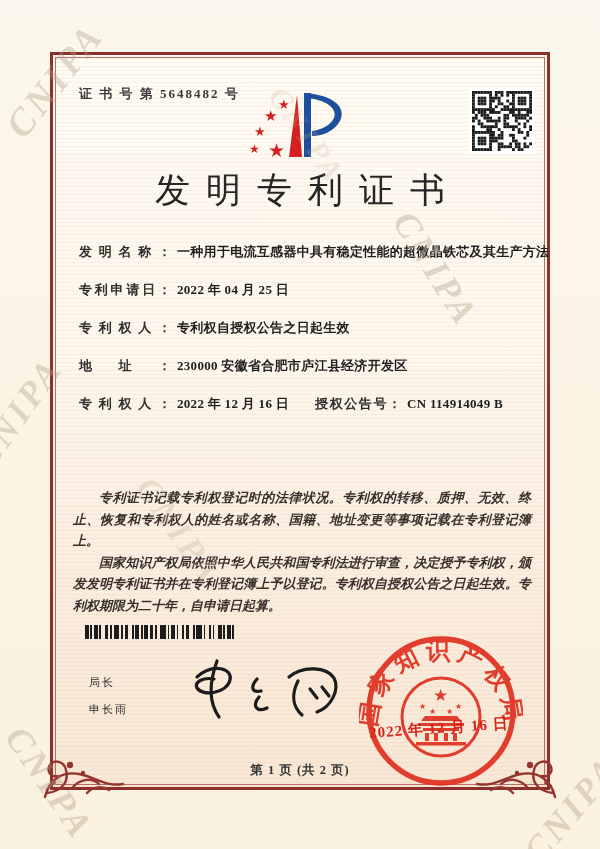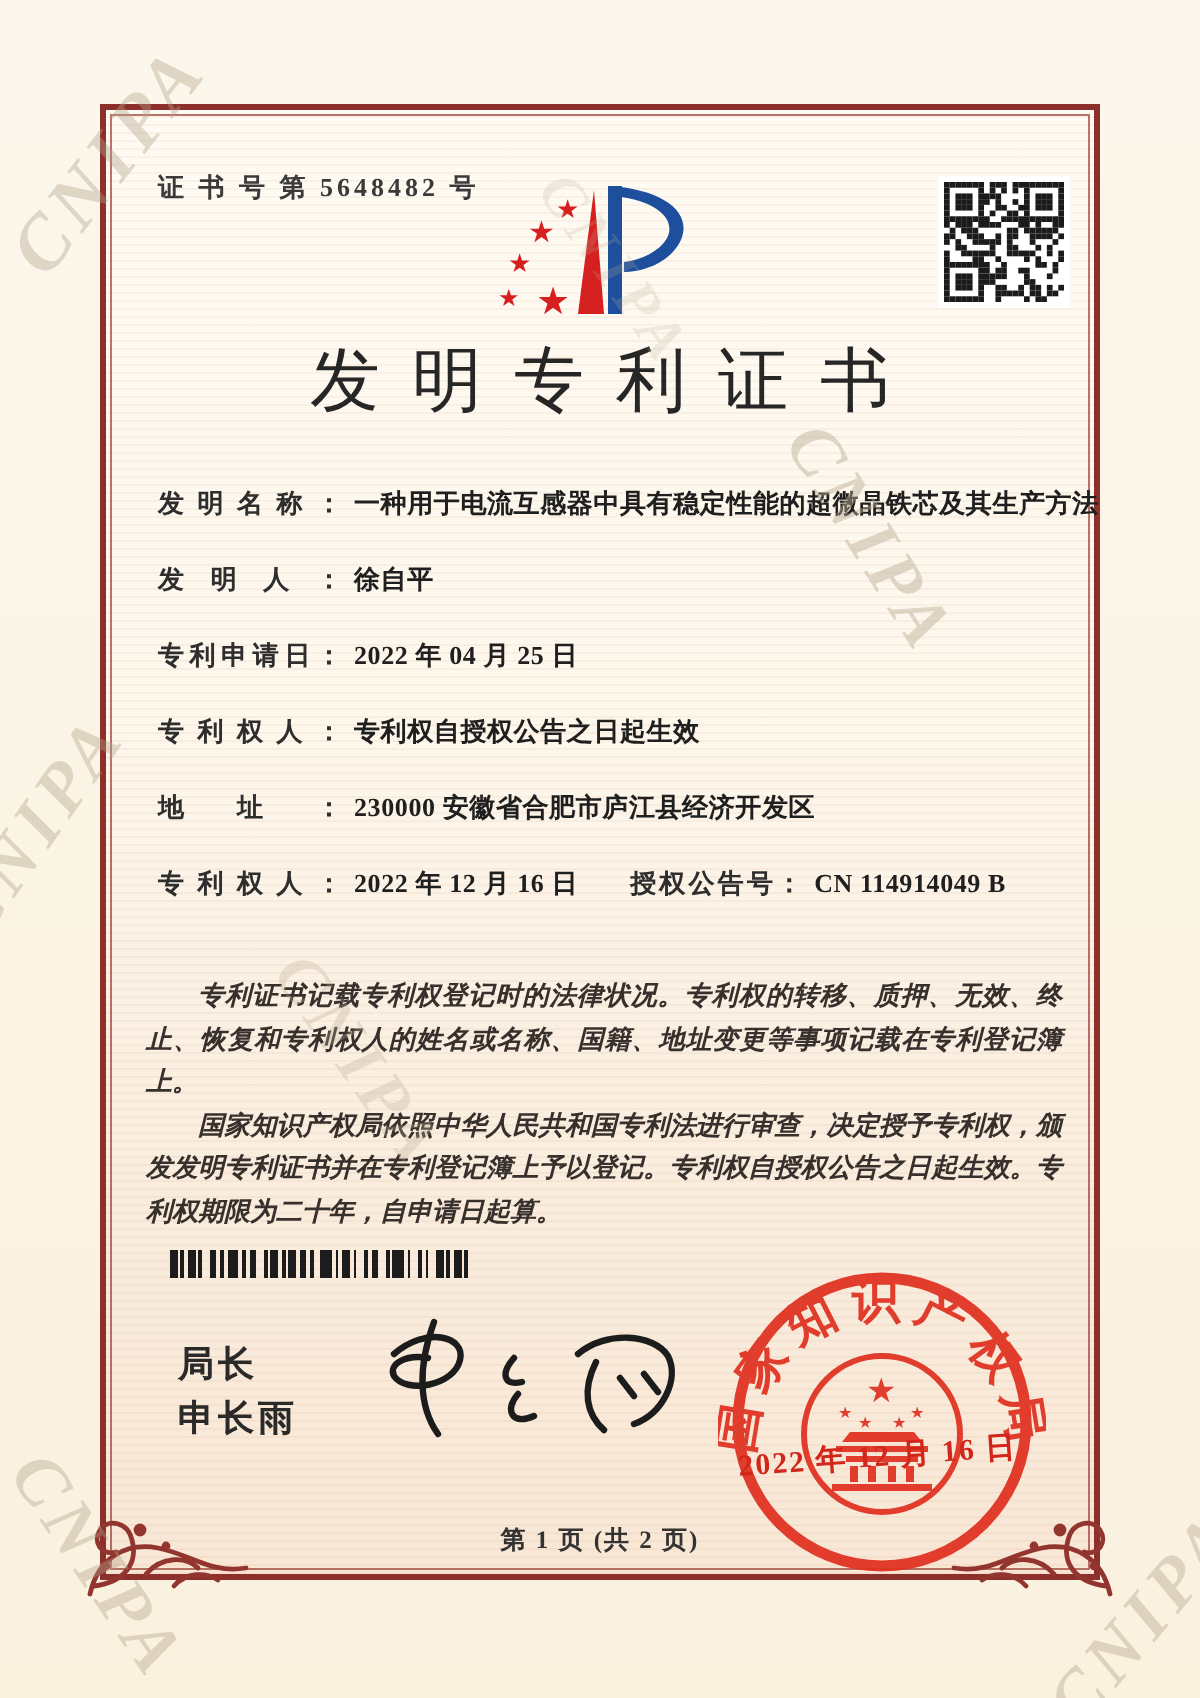--- a/index.html
+++ b/index.html
@@ -46,21 +46,21 @@
   
   .paras{position:absolute;left:20px;right:16px;top:432px;font-size:13px;font-style:italic;
          color:#38302c;line-height:21.5px;text-align:justify;}
   .paras p{margin:0;text-indent:2em;font-weight:600;}
   
   .barcode{position:absolute;left:32px;top:570px;height:14px;display:flex;align-items:stretch;}
   .barcode span{display:block;height:100%;}
   .barcode .bar{background:#1c1c1c;}
   .barcode .gap{background:transparent;}
   
-  .officials{position:absolute;left:36px;top:614px;font-size:18px;font-weight:700;
+  .officials{position:absolute;left:36px;top:614px;font-size:11px;font-weight:400;
              color:#2a2a2a;line-height:27px;letter-spacing:2px;}
   .signature{position:absolute;left:124px;top:592px;width:180px;height:92px;}
   
   .seal{position:absolute;left:306px;top:574px;width:164px;height:164px;opacity:.93;}
   .stamp-date{position:absolute;left:316px;top:664px;font-size:15px;font-weight:700;
               color:#d2261b;letter-spacing:1px;transform:rotate(-4deg);white-space:nowrap;z-index:5;}
   
   .page-info{position:absolute;left:0;bottom:8px;width:100%;text-align:center;
              font-size:12.5px;font-weight:600;color:#333;letter-spacing:1px;}
   .continuation{position:absolute;left:0;top:806px;width:600px;text-align:center;
@@ -349,23 +349,20 @@
         </g>
       </svg>
 
     <div class="title">发明专利证书</div>
 
     <div class="fields">
       <div class="frow">
         <span class="flabel">发明名称：</span><span class="fvalue">一种用于电流互感器中具有稳定性能的超微晶铁芯及其生产方法</span>
       </div>
       <div class="frow">
-        <span class="flabel">发明人：</span><span class="fvalue">徐自平</span>
-      </div>
-      <div class="frow">
         <span class="flabel">专利申请日：</span><span class="fvalue">2022 年 04 月 25 日</span>
       </div>
       <div class="frow">
         <span class="flabel">专利权人：</span><span class="fvalue">专利权自授权公告之日起生效</span>
       </div>
       <div class="frow">
         <span class="flabel">地址：</span><span class="fvalue">230000 安徽省合肥市庐江县经济开发区</span>
       </div>
       <div class="frow">
         <span><span class="flabel">专利权人：</span><span class="fvalue">2022 年 12 月 16 日</span></span><span class="grant-pair2"><span class="flabel">授权公告号：</span><span class="fvalue">CN 114914049 B</span></span>

